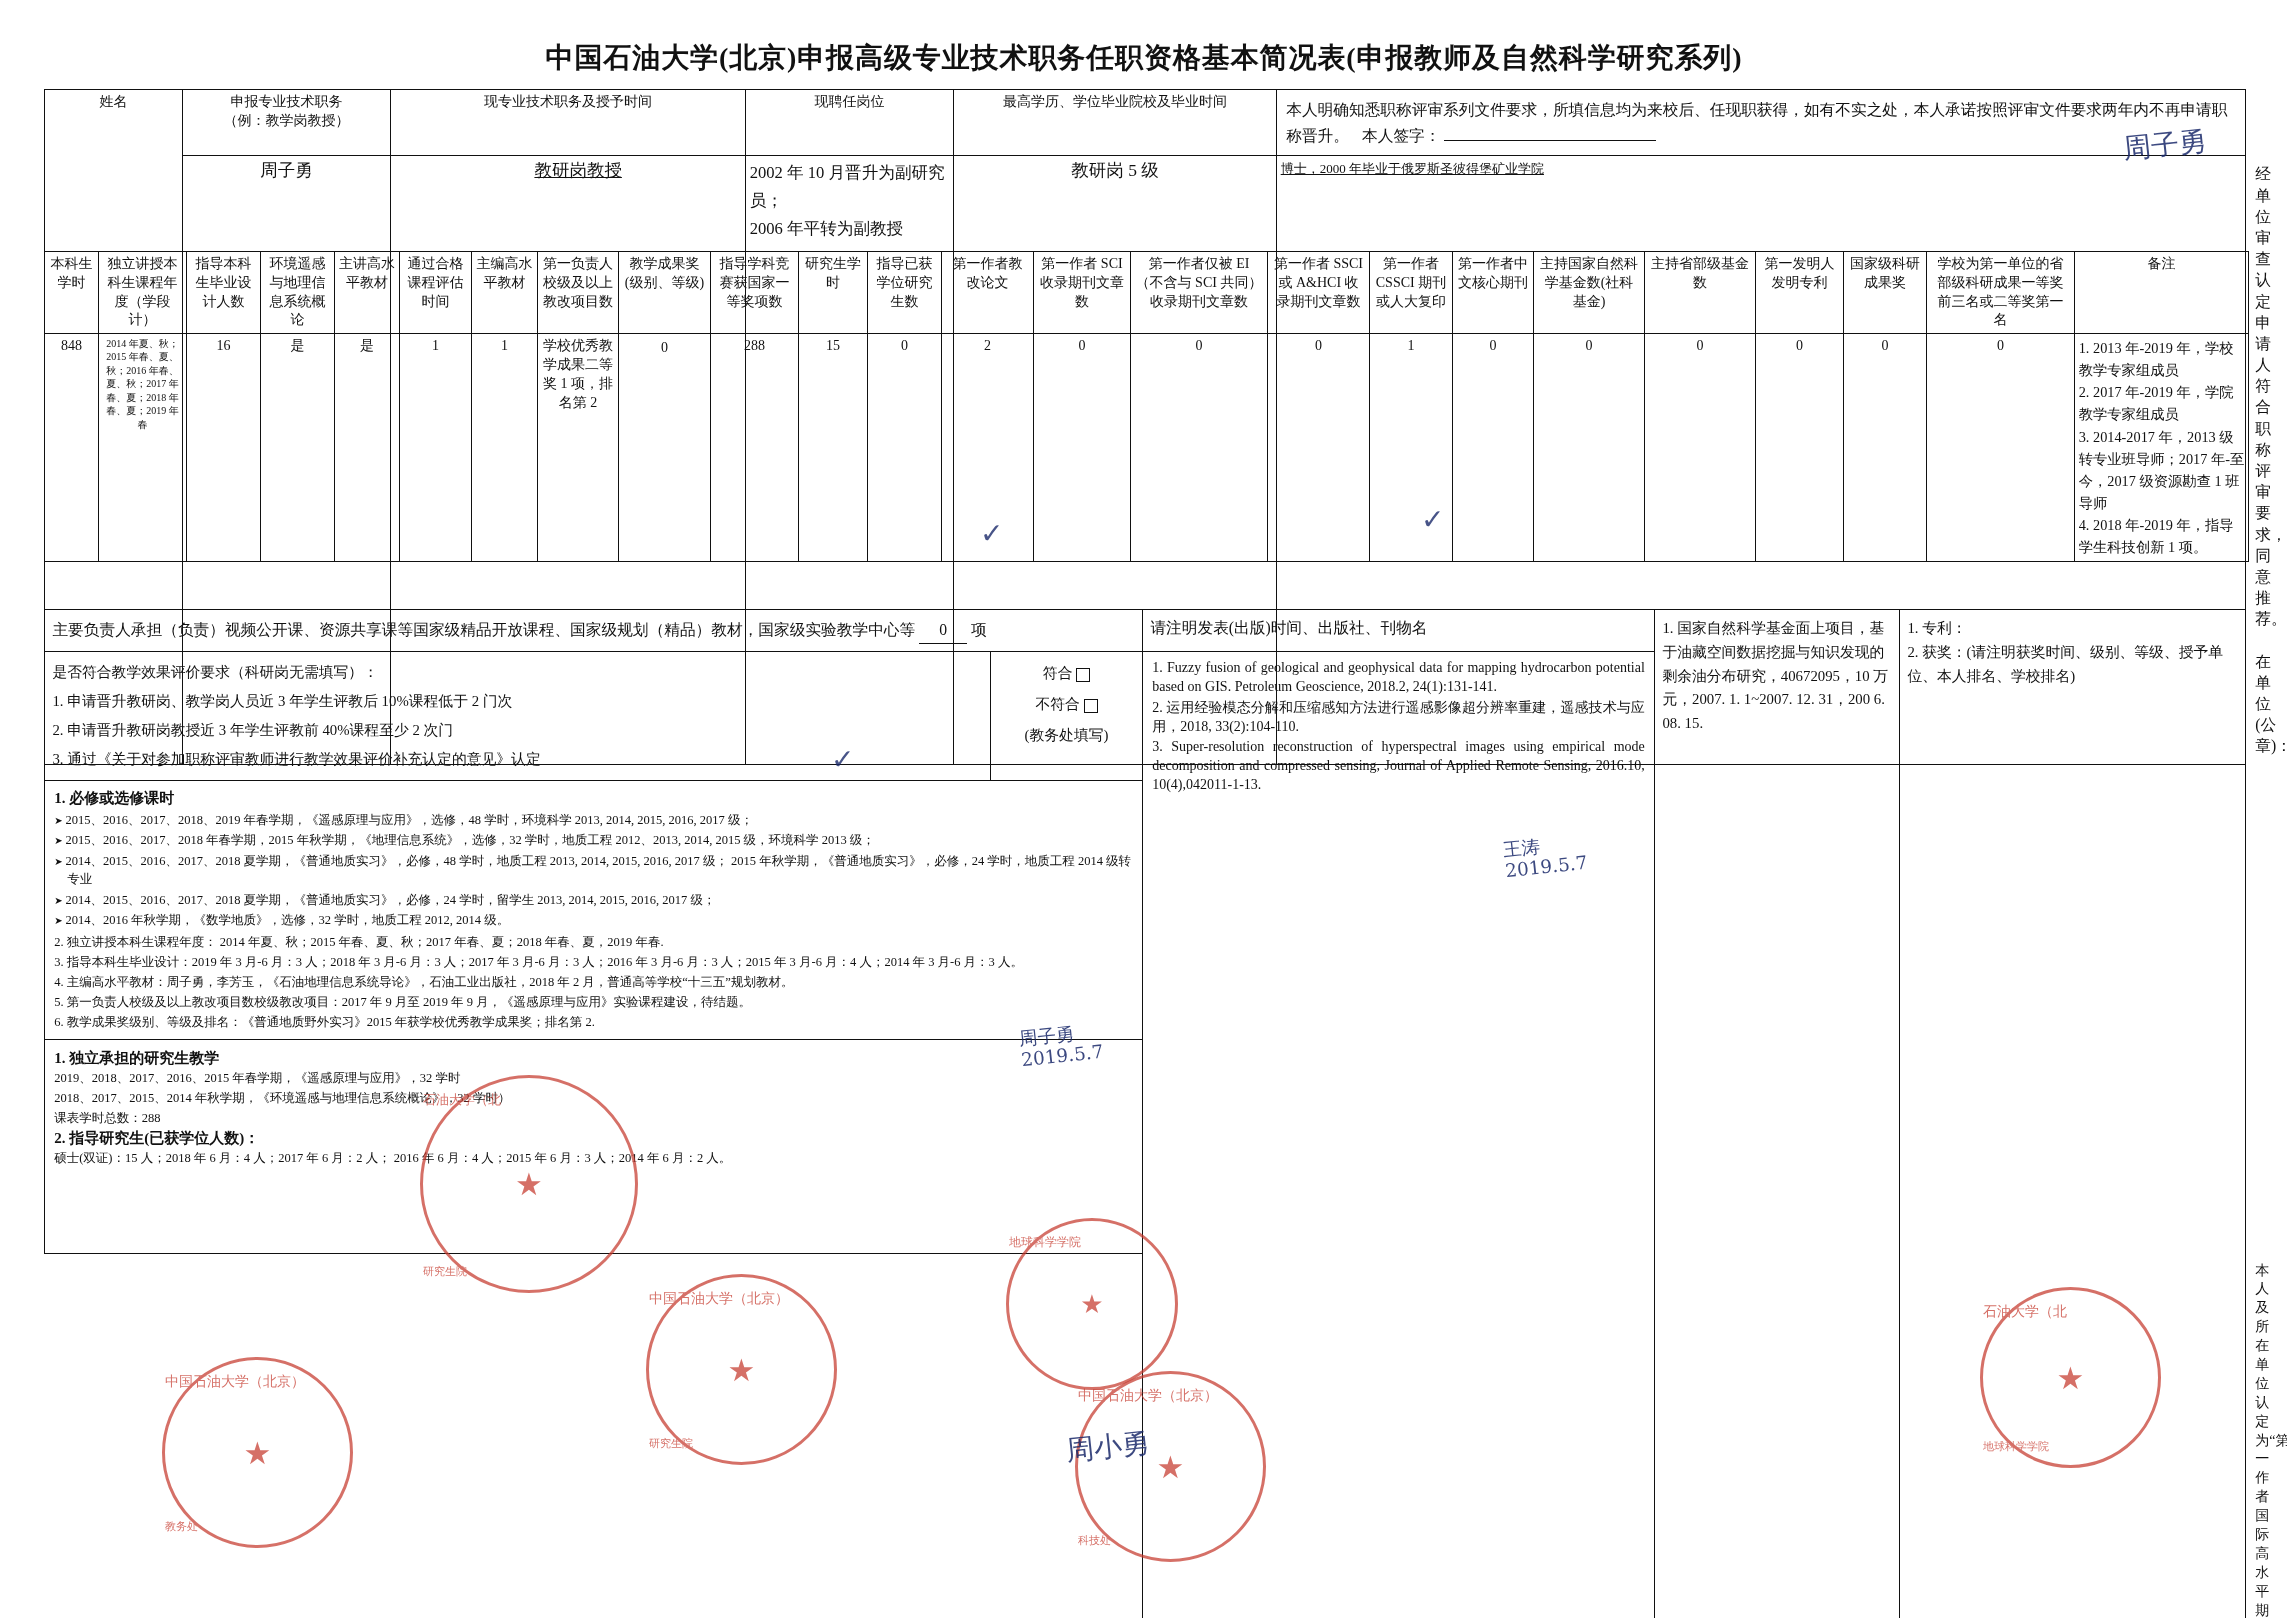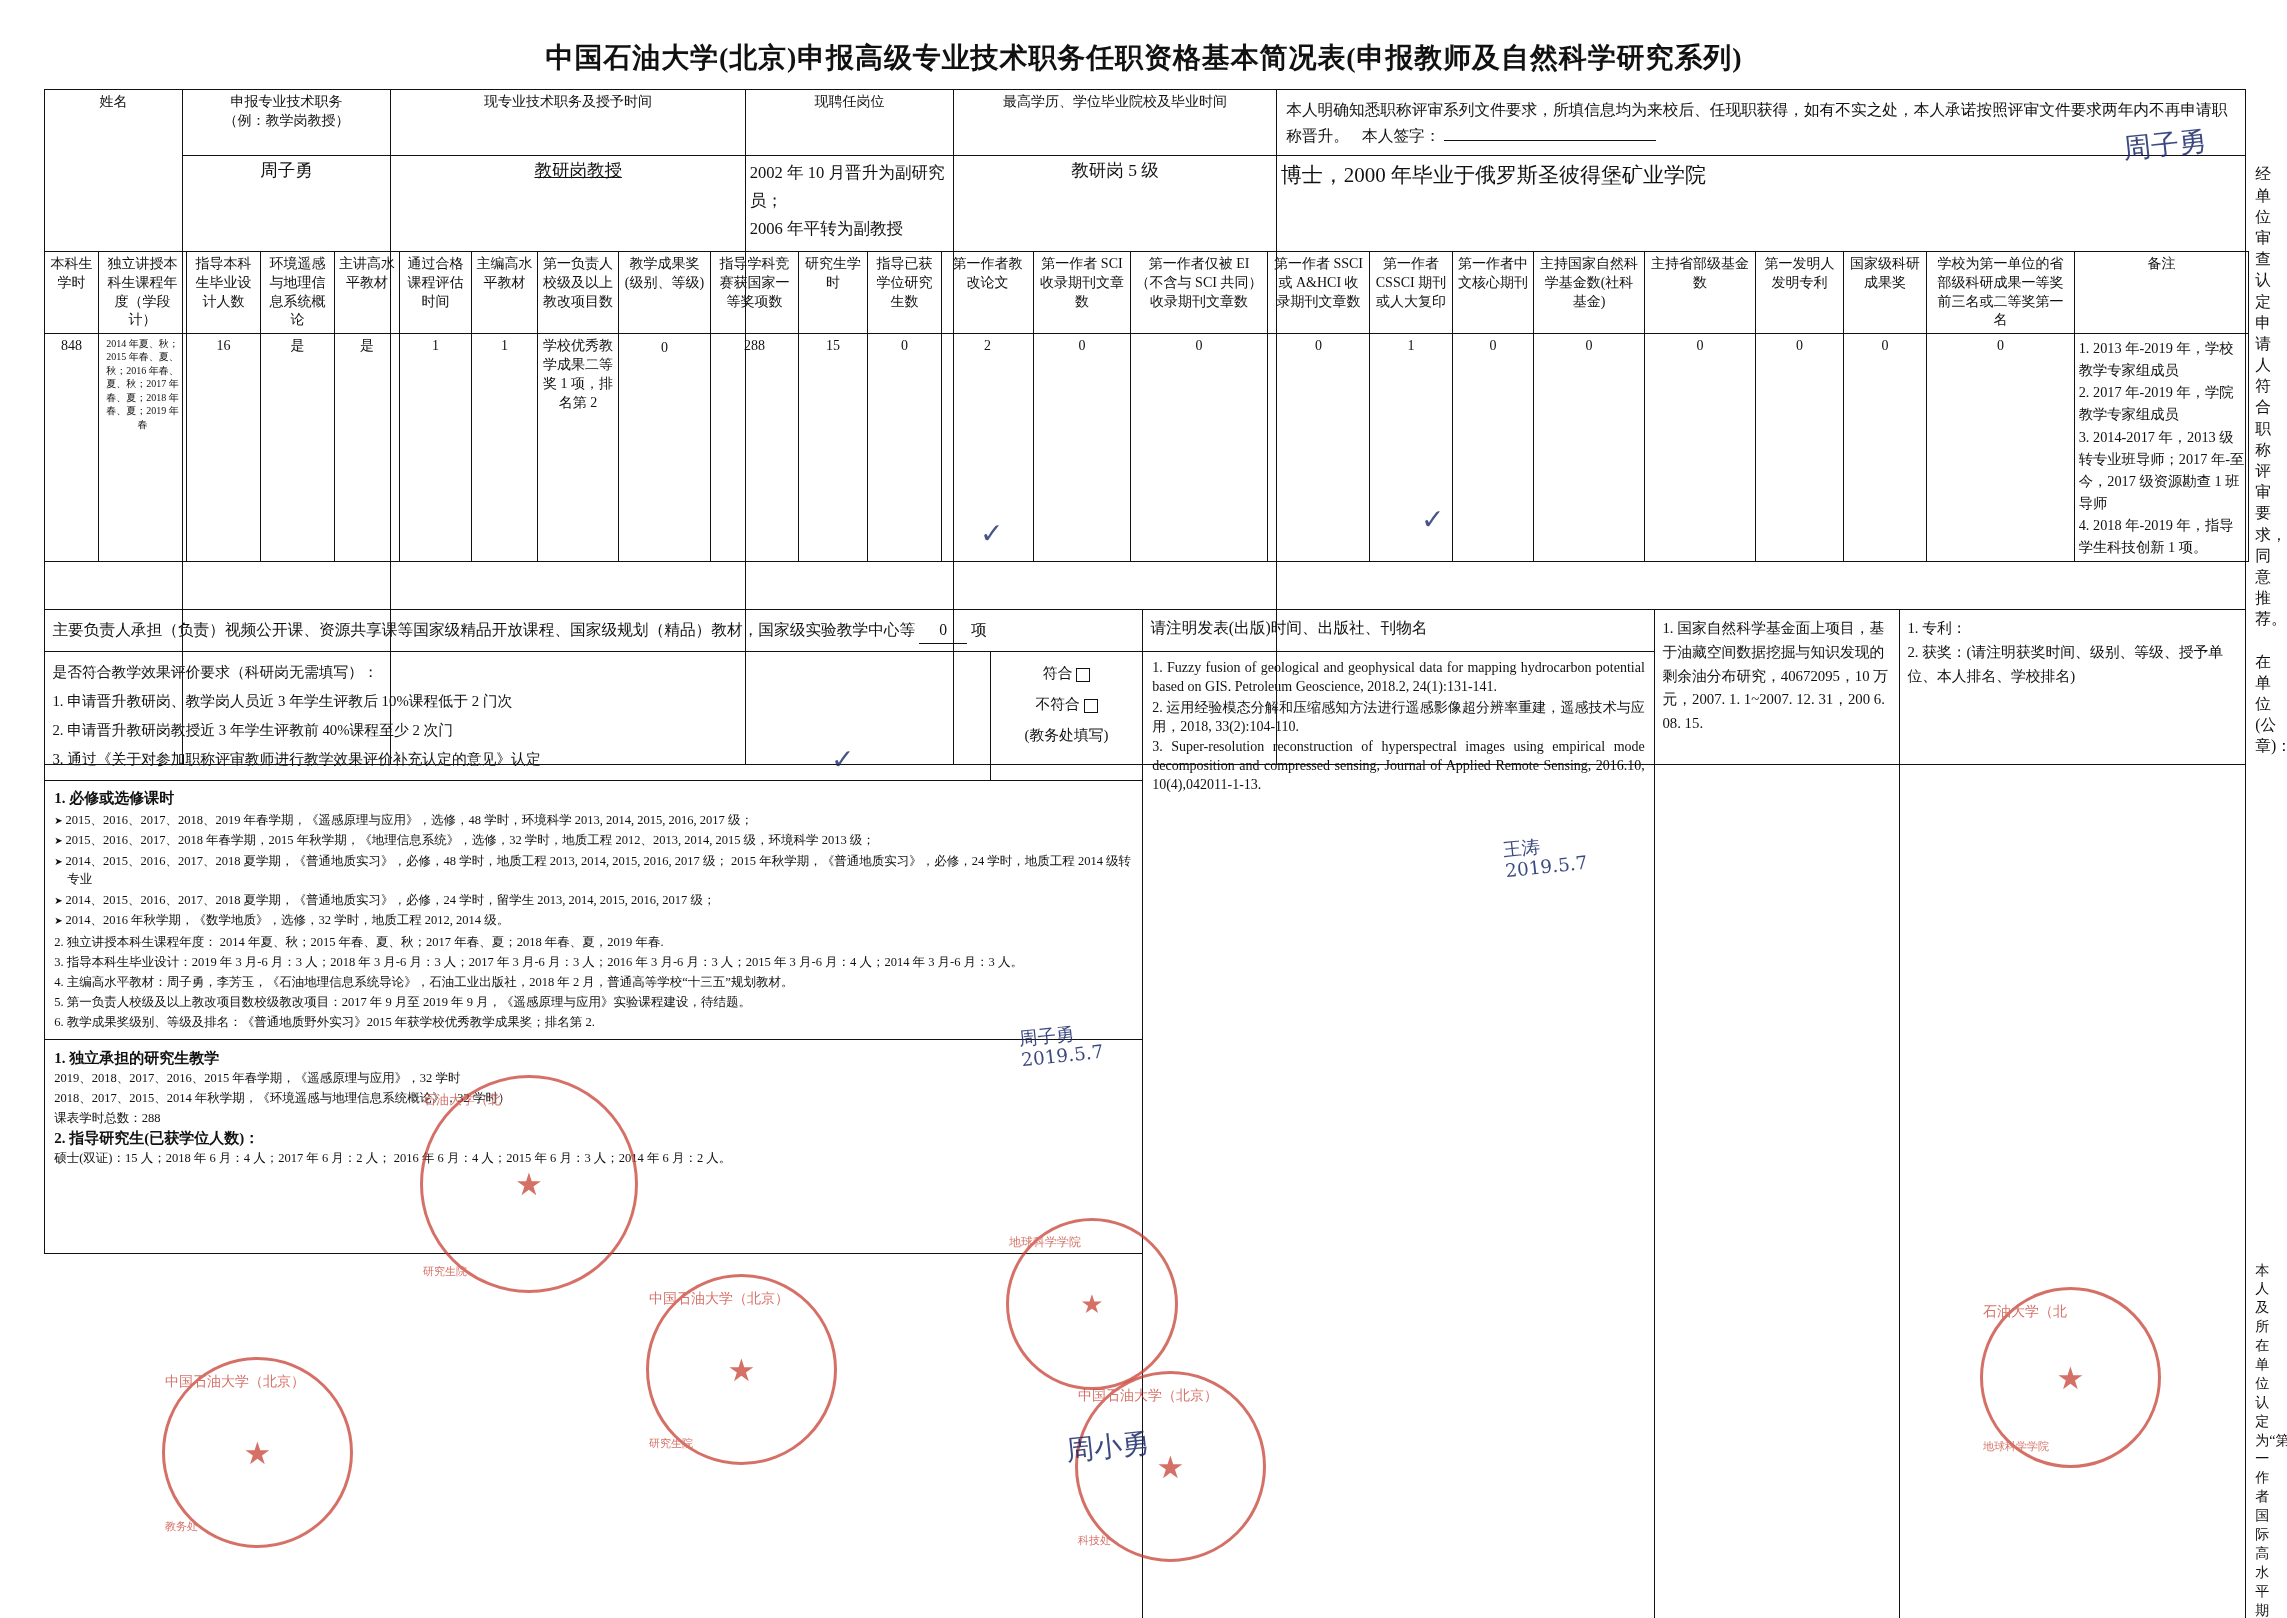--- a/index.html
+++ b/index.html
@@ -125,21 +125,21 @@
         <span style="margin-left:9.2px;">本人签字：</span>
         <span style="display:inline-block;width:212px;border-bottom:1.4px solid #111;"></span>
       </td>
     </tr>
     <tr>
       <td class="ctr" style="font-size:17.5px;">周子勇</td>
       <td class="ctr" style="font-size:17.5px;padding-left:24px;"><span class="underline">教研岗教授</span></td>
       <td class="mid" style="font-size:16.6px;white-space:pre-line;line-height:1.7;">2002 年 10 月晋升为副研究员；
 2006 年平转为副教授</td>
       <td class="ctr" style="font-size:17.5px;">教研岗 5 级</td>
-      <td class="mid" style="font-size:21px;line-height:1.55;">博士，2000 年毕业于俄罗斯圣彼得堡矿业学院</td>
+      <td class="mid" style="font-size:13px;line-height:1.55;text-decoration:underline;">博士，2000 年毕业于俄罗斯圣彼得堡矿业学院</td>
       <td class="mid" style="font-size:15.7px;padding:7.4px 9.2px;">
         <span>经单位审查认定申请人符合职称评审要求，同意推荐。</span>
         <span style="margin-left:55px;">所在单位(公章)：</span>
       </td>
     </tr>
   </tbody>
     </table>
 
   <table class="main" style="top:251px;">
     <colgroup>

